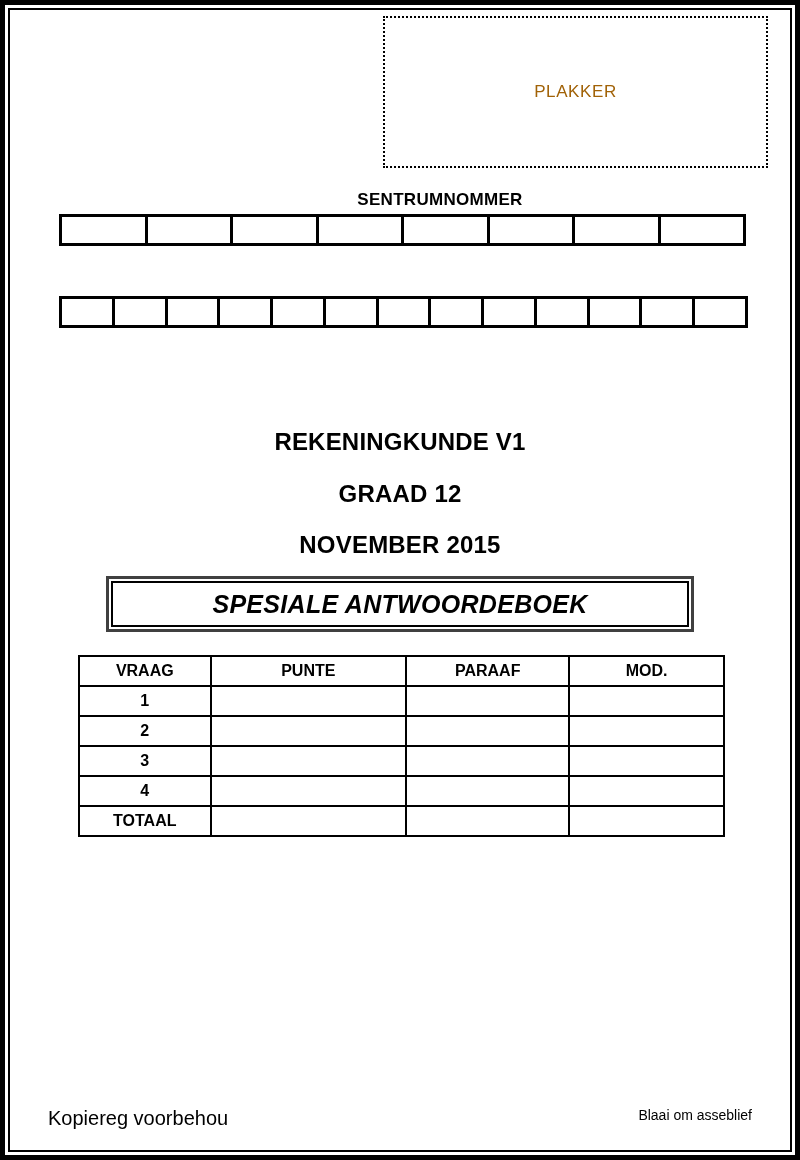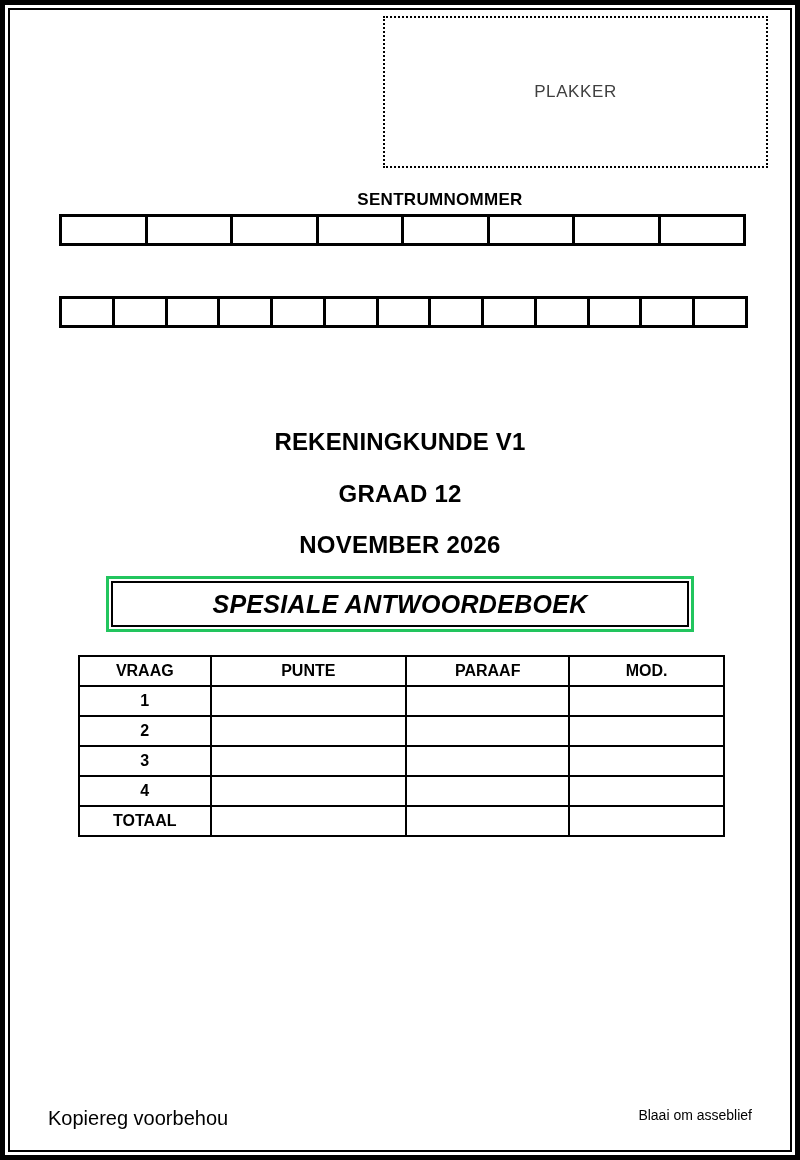--- a/index.html
+++ b/index.html
@@ -52,21 +52,21 @@
     box-sizing: border-box;
     border: 2px dotted #000;
     background: #fff;
     display: flex;
     align-items: center;
     justify-content: center;
   }
   .plakker-label {
     font-size: 17px;
     letter-spacing: 0.6px;
-    color: #404040;
+    color: #a16207;
   }
 
   
   .field-label {
     position: absolute;
     left: 0;
     width: 100%;
     text-align: center;
     font-size: 17px;
     font-weight: bold;
@@ -120,21 +120,21 @@
   .t4 { top: 521px; font-size: 24px; letter-spacing: 0.2px; }
 
   
   .special-outer {
     position: absolute;
     left: 96px;
     top: 566px;
     width: 588px;
     height: 56px;
     box-sizing: border-box;
-    border: 3px solid #22c55e;
+    border: 3px solid #404040;
     background: #fff;
     padding: 2px;
   }
   .special-inner {
     box-sizing: border-box;
     width: 100%;
     height: 100%;
     border: 2px solid #000;
     display: flex;
     align-items: center;
@@ -232,21 +232,21 @@
         <div class="cell"></div>
         <div class="cell"></div>
         <div class="cell"></div>
         <div class="cell"></div>
         <div class="cell"></div>
         <div class="cell"></div>
       </div>
 
       <div class="title-line t2">REKENINGKUNDE V1</div>
       <div class="title-line t3">GRAAD 12</div>
-      <div class="title-line t4">NOVEMBER 2026</div>
+      <div class="title-line t4">NOVEMBER 2015</div>
 
       <div class="special-outer">
         <div class="special-inner">
           <span class="special-label">SPESIALE ANTWOORDEBOEK</span>
         </div>
       </div>
 
       <table class="marks-table">
         <thead>
           <tr>

